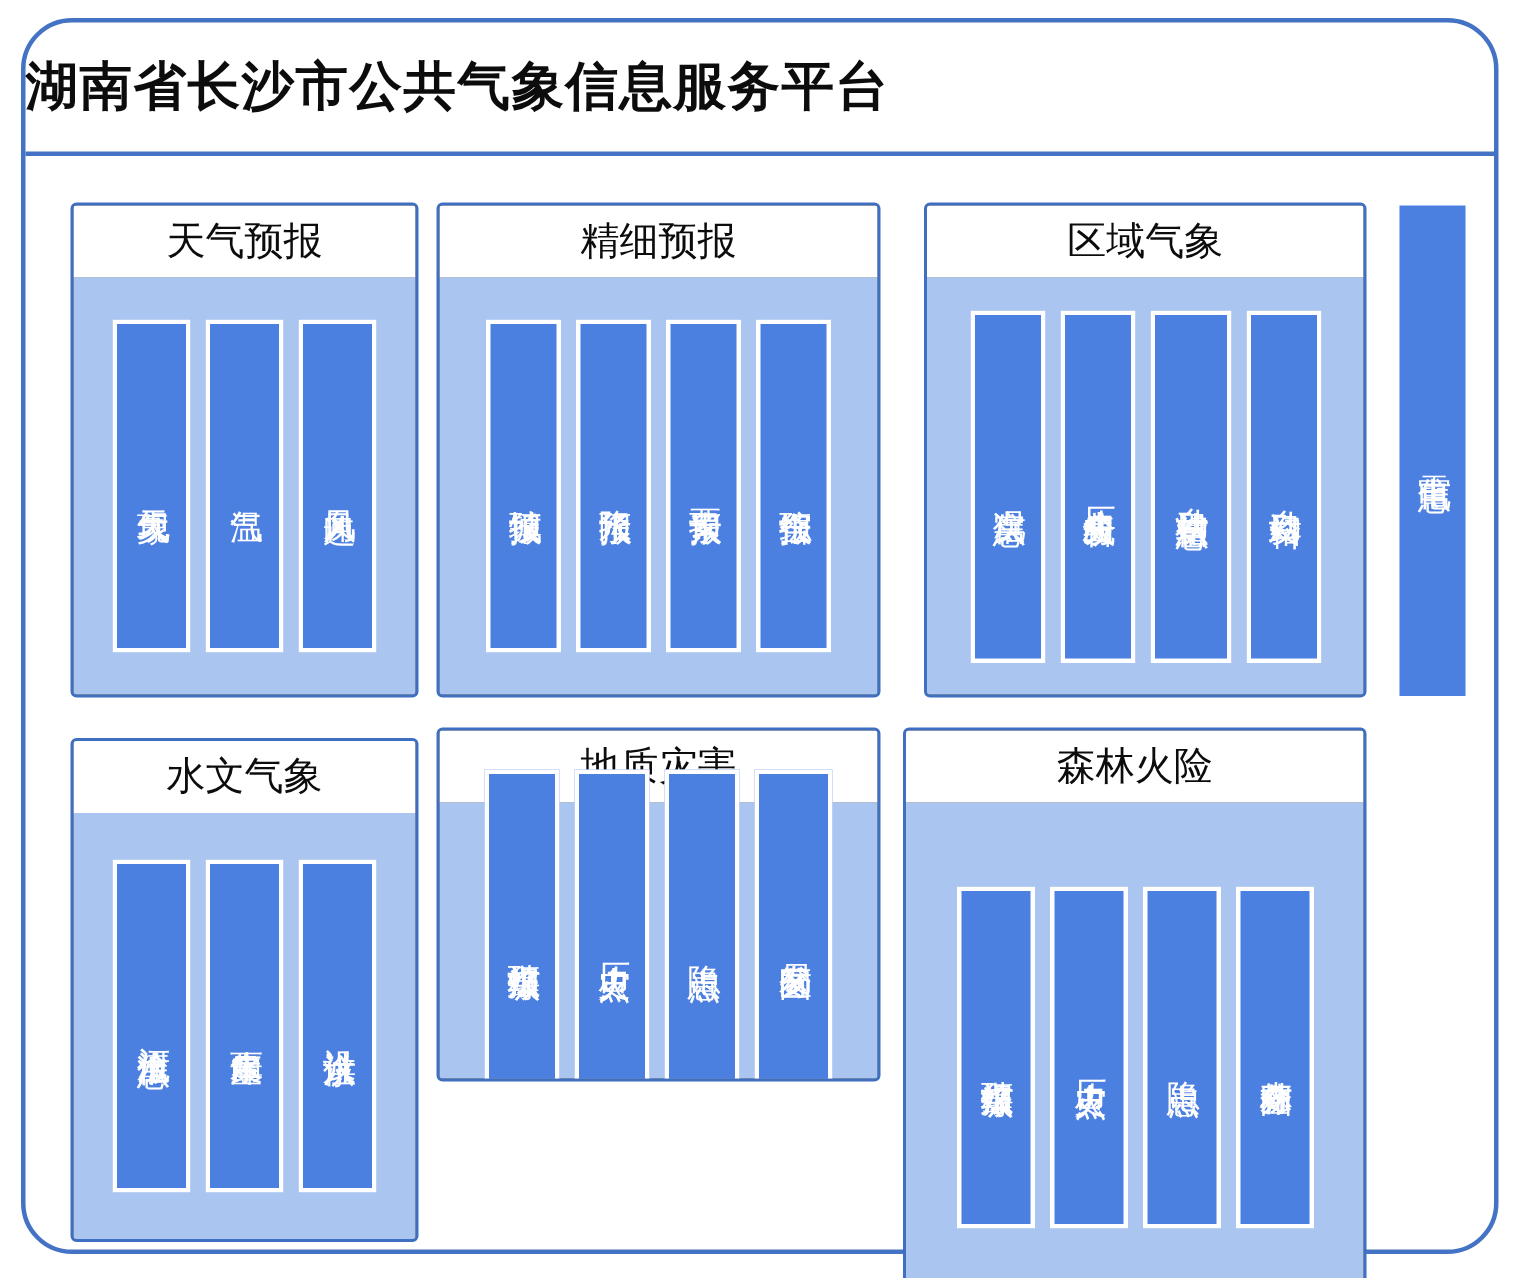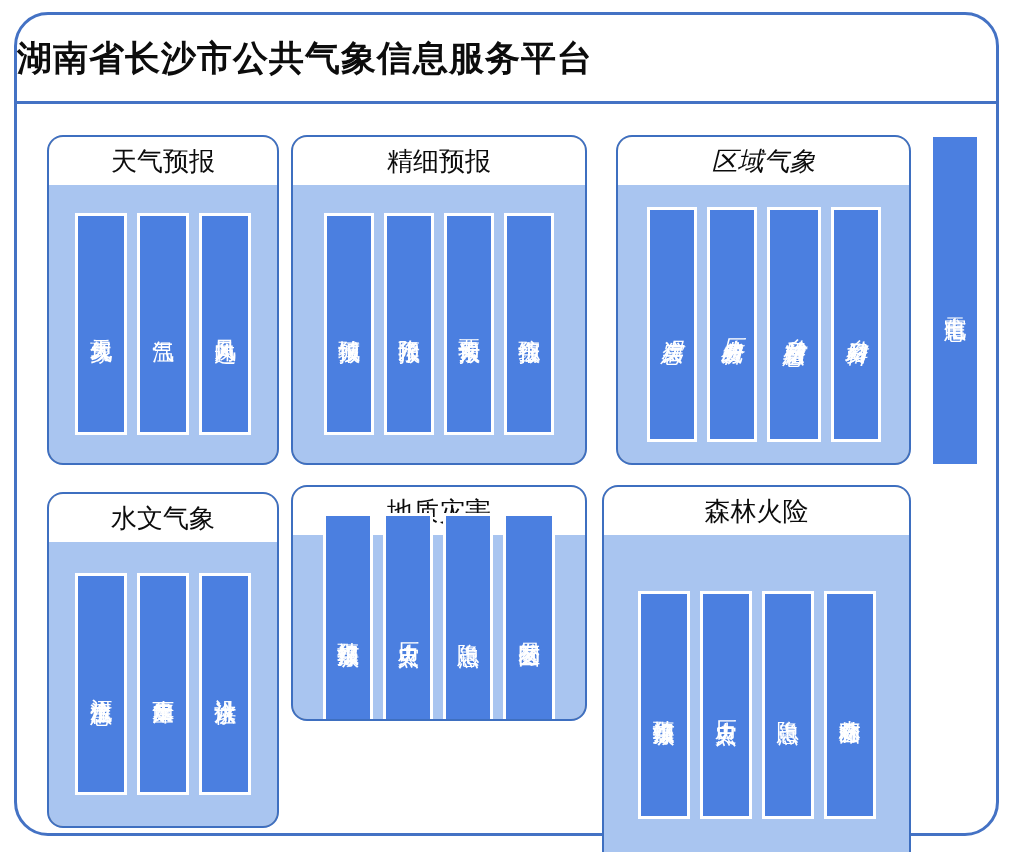--- a/index.html
+++ b/index.html
@@ -55,21 +55,21 @@
     top: 92px;
     width: 100%;
     height: 729px;
   }
 
   
   .panel {
     position: absolute;
     box-sizing: border-box;
     border: 2px solid #3E6FC0;
-    border-radius: 16px;
+    border-radius: 4px;
     background: #737373;
     overflow: hidden;
   }
   .panel-header {
     height: 48px;
     background: #ffffff;
     display: flex;
     align-items: center;
     justify-content: center;
   }
@@ -119,21 +119,21 @@
     background: #4B7FE0;
     display: flex;
     align-items: center;
     justify-content: center;
   }
   .lightning-bar .item-label { font-size: 22px; }
 
   
   #panel-weather-forecast { left: 30px;  top: 28px;  width: 232px; height: 330px; }
   #panel-fine-forecast    { left: 274px; top: 28px;  width: 296px; height: 330px; }
-  #panel-regional-met     { left: 599px; top: 28px;  width: 295px; height: 330px; font-style: italic; }
+  #panel-regional-met     { left: 599px; top: 28px;  width: 295px; height: 330px; }
   #lightning-info-bar     { left: 916px; top: 30px;  width: 44px;  height: 327px; }
 
   
   #panel-hydro-met        { left: 30px;  top: 385px; width: 232px; height: 336px; }
   #panel-geo-hazard       { left: 274px; top: 378px; width: 296px; height: 236px; }
   #panel-forest-fire      { left: 585px; top: 378px; width: 309px; height: 391px; }
 </style>
 </head>
 <body>
 

